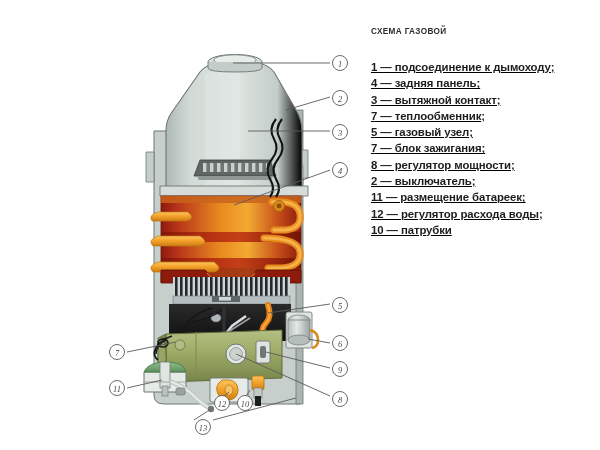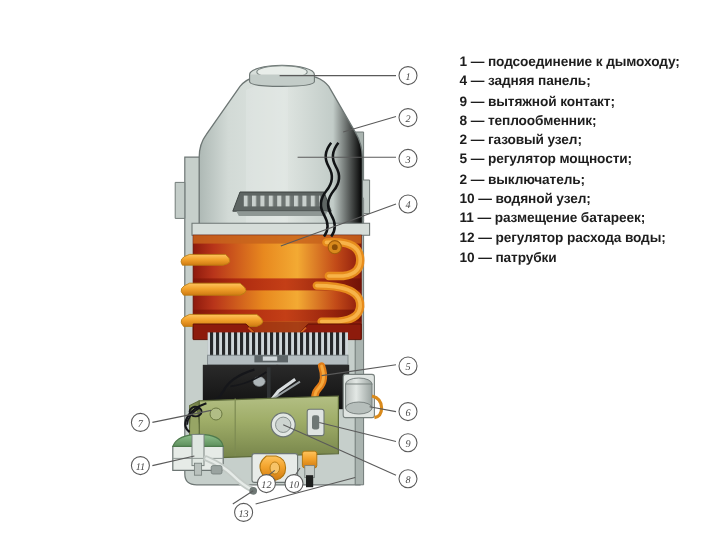--- a/index.html
+++ b/index.html
@@ -16,21 +16,21 @@
   
   #legend-panel{
     position:absolute;left:371px;top:24px;width:215px;
   }
   #legend-title{
     font-size:8.2px;font-weight:bold;color:#2b2b2b;
     letter-spacing:.35px;line-height:15px;text-transform:uppercase;
     margin-bottom:20px;
   }
   #legend-title span{display:block;}
-  #legend-list{list-style:none;margin:12px;padding:0;}
+  #legend-list{list-style:none;margin:0;padding:0;text-decoration:underline;}
   #legend-list li{
     font-size:11.4px;font-weight:bold;color:#1d1d1d;
     line-height:16.3px;letter-spacing:-0.1px;
     white-space:normal;
   }
   
   .cal-txt{
     font-family:"Liberation Serif","DejaVu Serif",serif;
     font-size:8.5px;fill:#4a4a4a;font-style:italic;
   }
@@ -322,29 +322,30 @@
       </g>
       <g>
         <circle cx="203" cy="427" r="7.5" fill="#ffffff" stroke="#5a5a5a" stroke-width=".9"></circle>
         <text class="cal-txt" x="203" y="430.5" text-anchor="middle">13</text>
       </g>
     </g>
   </svg>
 
   <div id="legend-panel">
     <div id="legend-title">
+      <span>СХЕМА ГАЗОВОЙ</span>
     </div>
     <ul id="legend-list">
       <li>1 — подсоединение к дымоходу;</li>
       <li>4 — задняя панель;</li>
-      <li>9 — вытяжной контакт;</li>
-      <li>8 — теплообменник;</li>
-      <li>2 — газовый узел;</li>
-      <li>5 — регулятор мощности;</li>
+      <li>3 — вытяжной контакт;</li>
+      <li>7 — теплообменник;</li>
+      <li>5 — газовый узел;</li>
+      <li>7 — блок зажигания;</li>
+      <li>8 — регулятор мощности;</li>
       <li>2 — выключатель;</li>
-      <li>10 — водяной узел;</li>
       <li>11 — размещение батареек;</li>
       <li>12 — регулятор расхода воды;</li>
       <li>10 — патрубки</li>
     </ul>
   </div>
 
 </div>
 
 </body></html>

